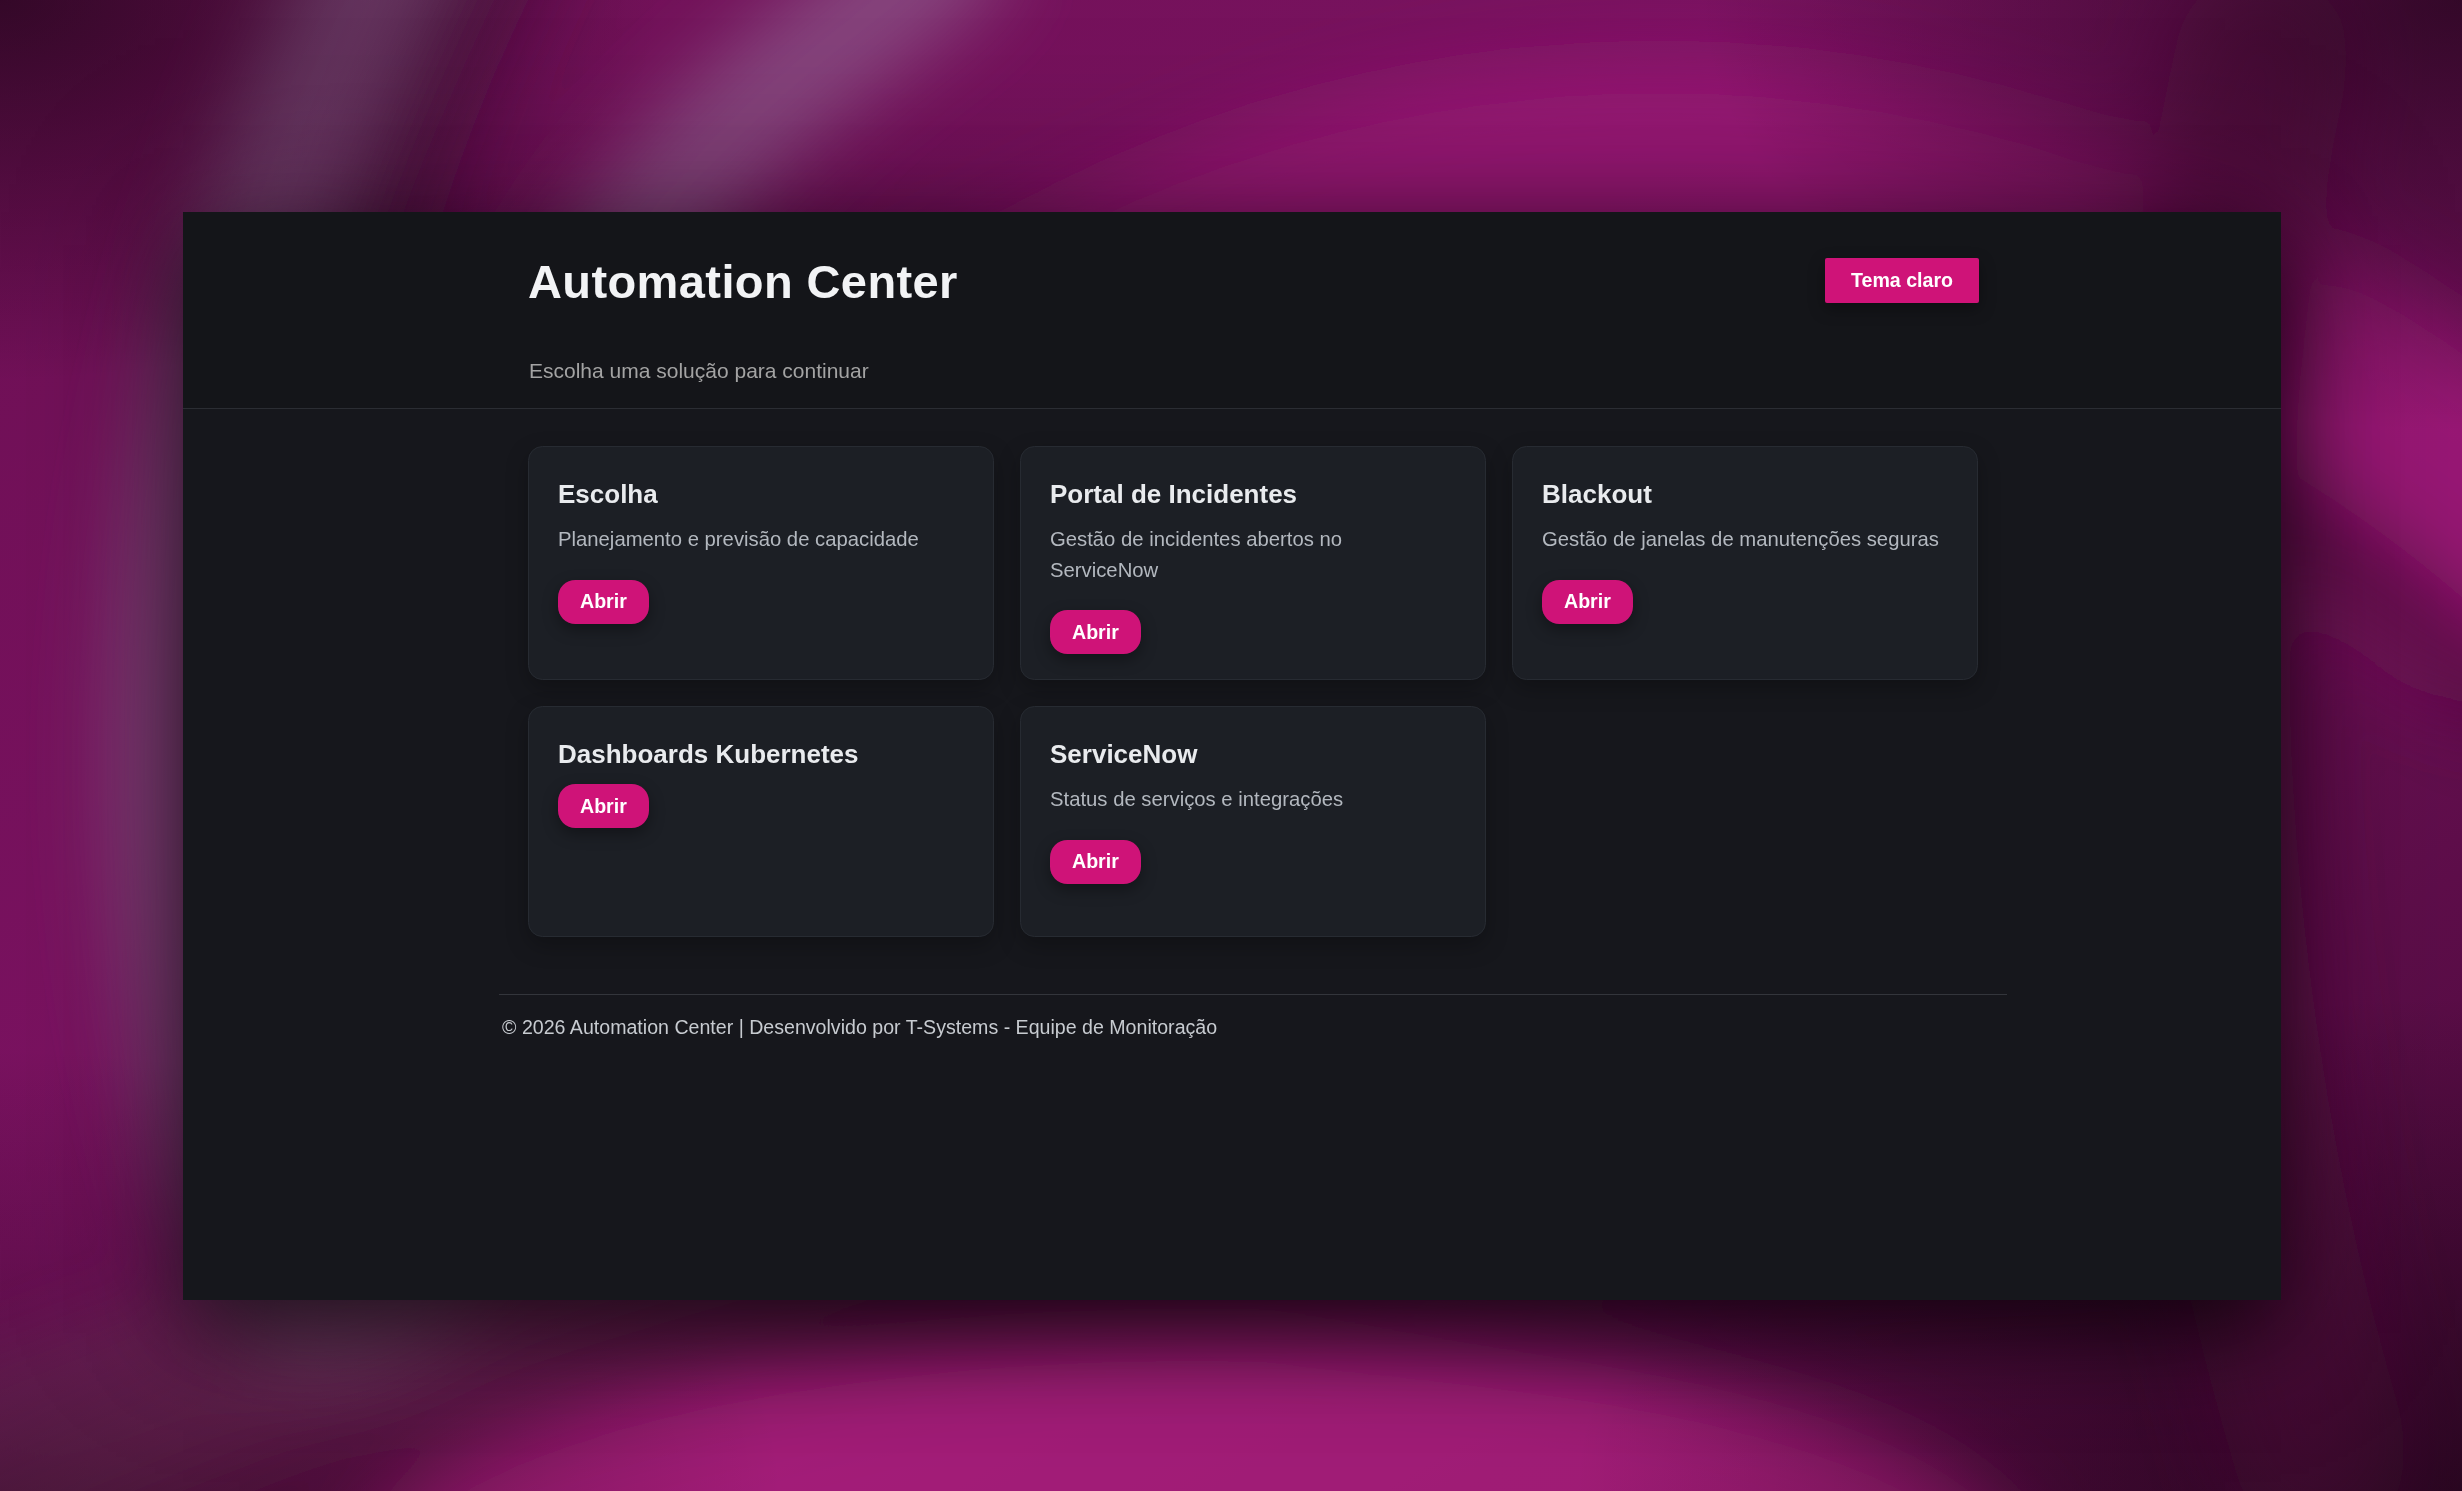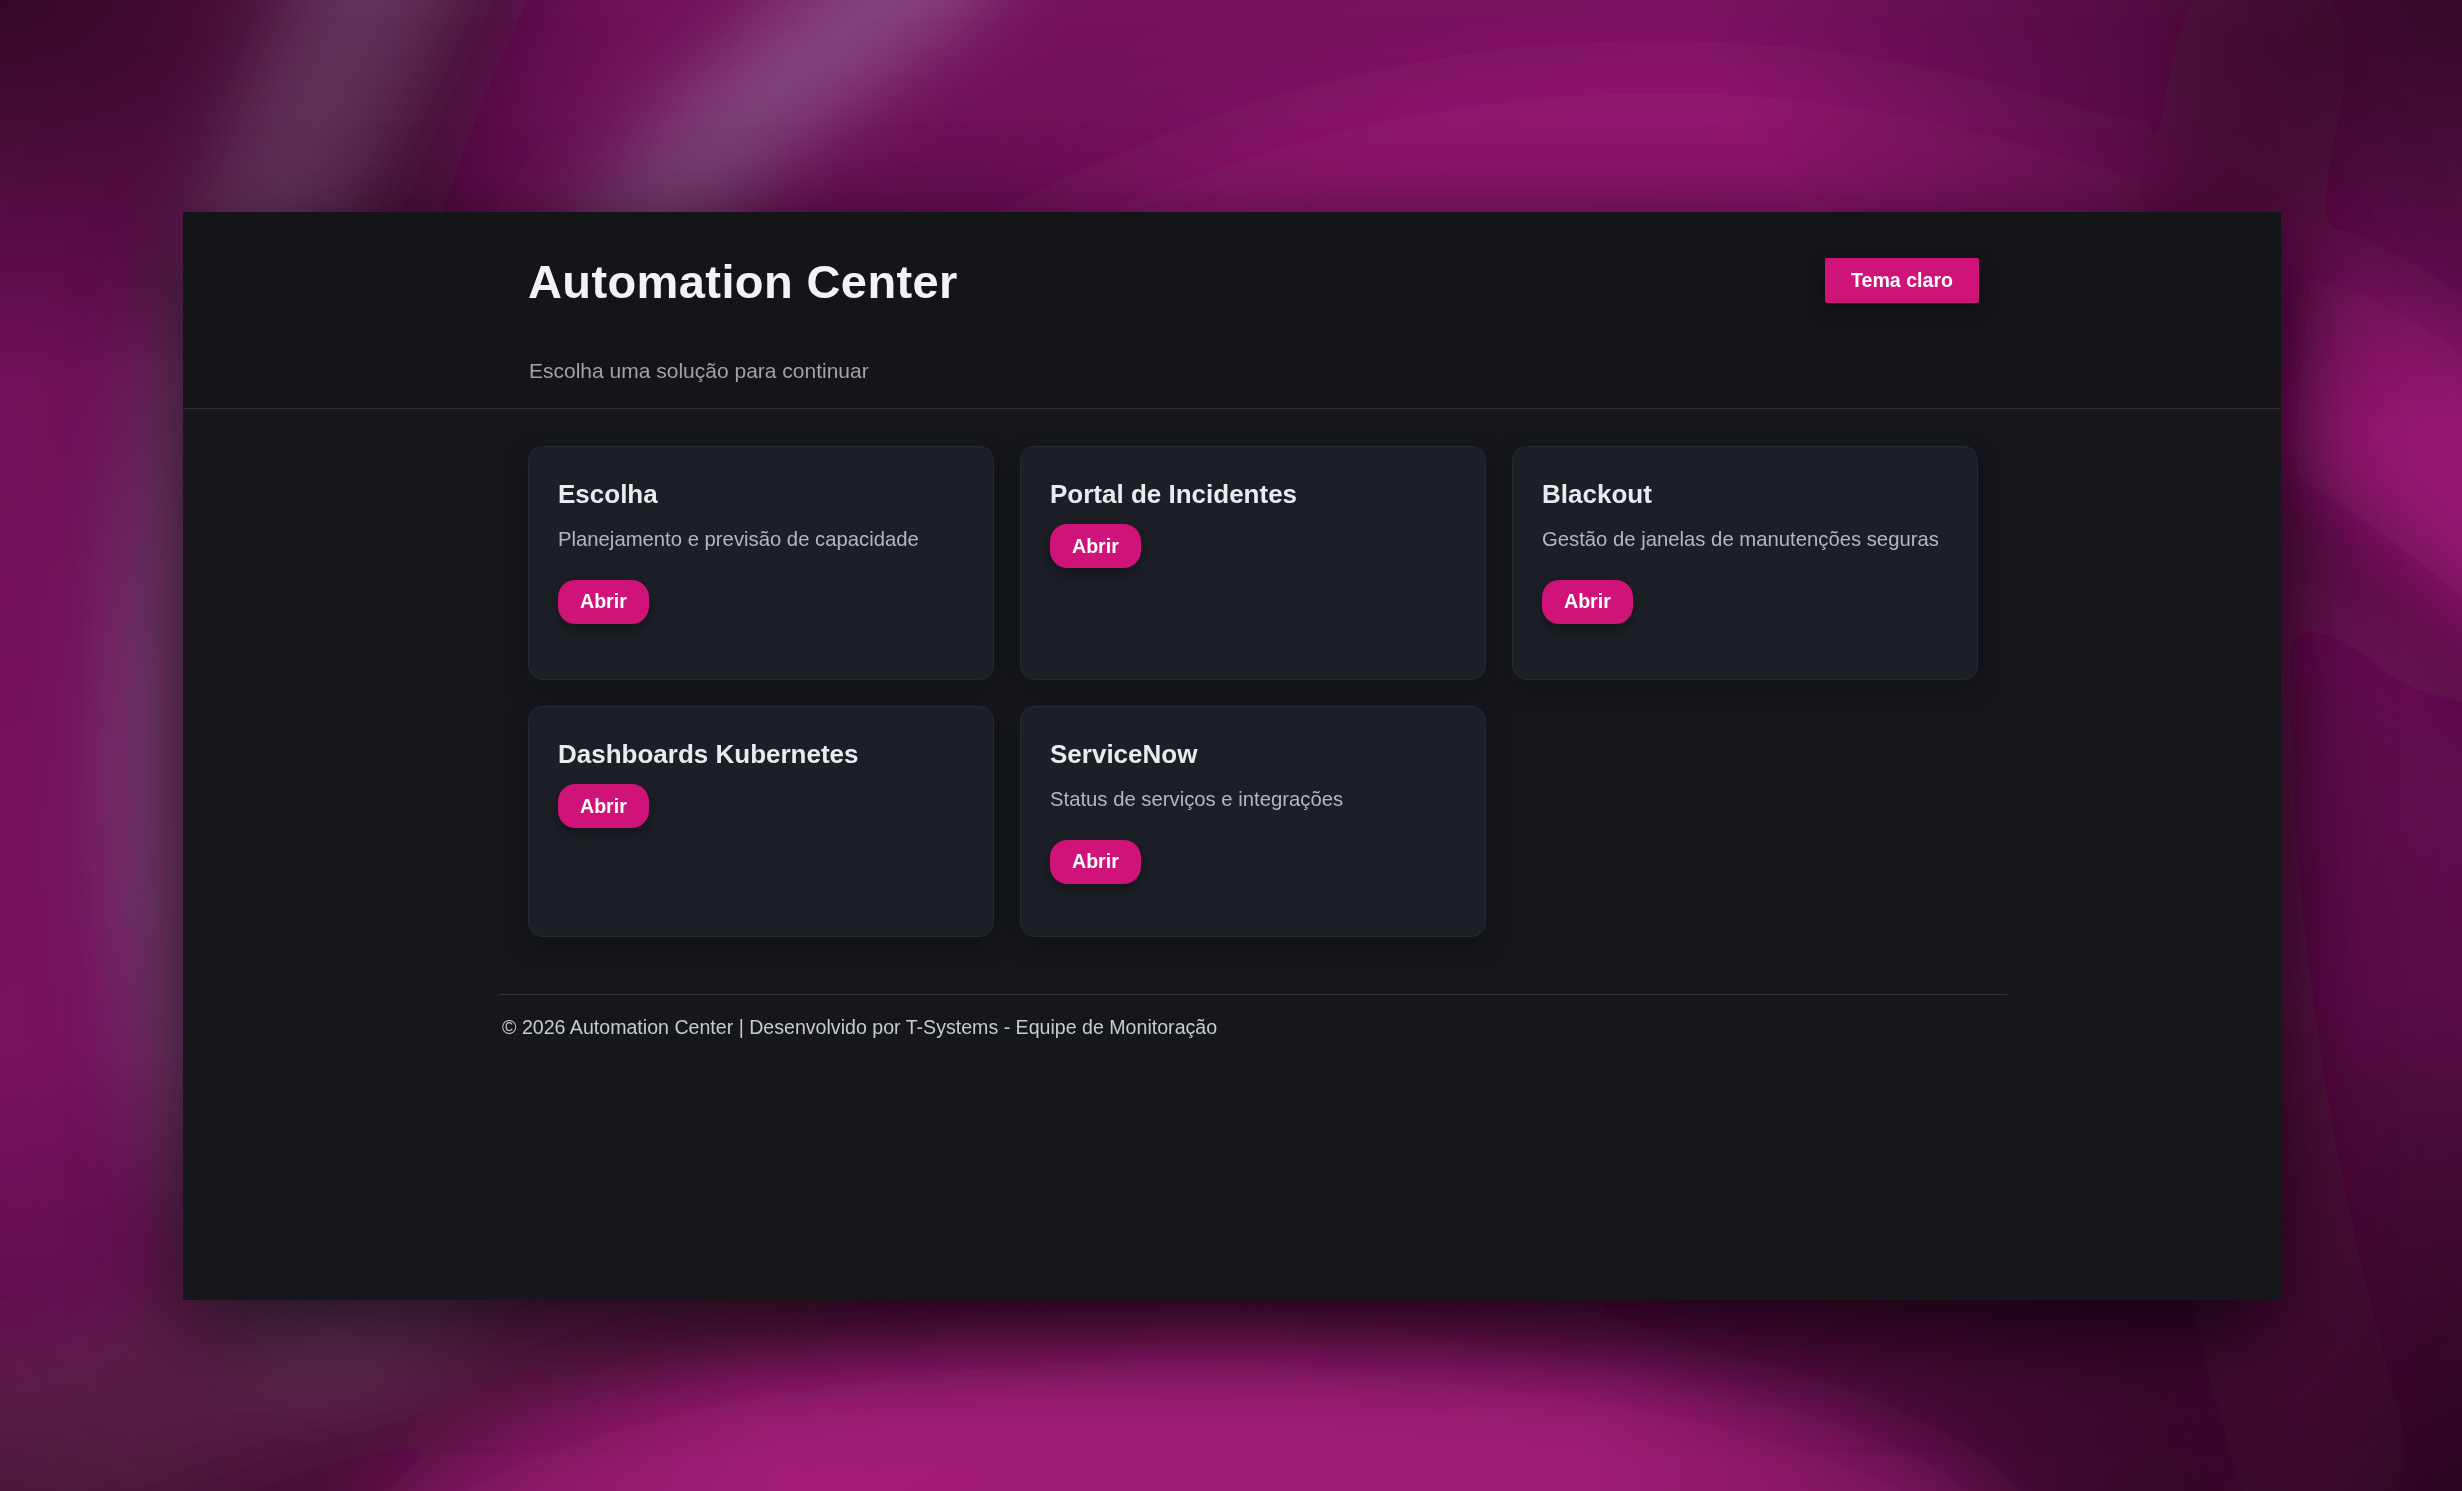--- a/index.html
+++ b/index.html
@@ -124,20 +124,21 @@
     <section class="cards-grid">
 
       <article class="card one-line">
         <h3>Escolha</h3>
         <p class="desc">Planejamento e previsão de capacidade</p>
         <button class="btn open-btn">Abrir</button>
       </article>
 
       <article class="card card-portal">
         <h3>Portal de Incidentes</h3>
+        <p class="desc">Gestão de incidentes abertos no ServiceNow</p>
         <button class="btn open-btn">Abrir</button>
       </article>
 
       <article class="card one-line">
         <h3>Blackout</h3>
         <p class="desc">Gestão de janelas de manutenções seguras</p>
         <button class="btn open-btn">Abrir</button>
       </article>
 
       <article class="card card-k8s">

